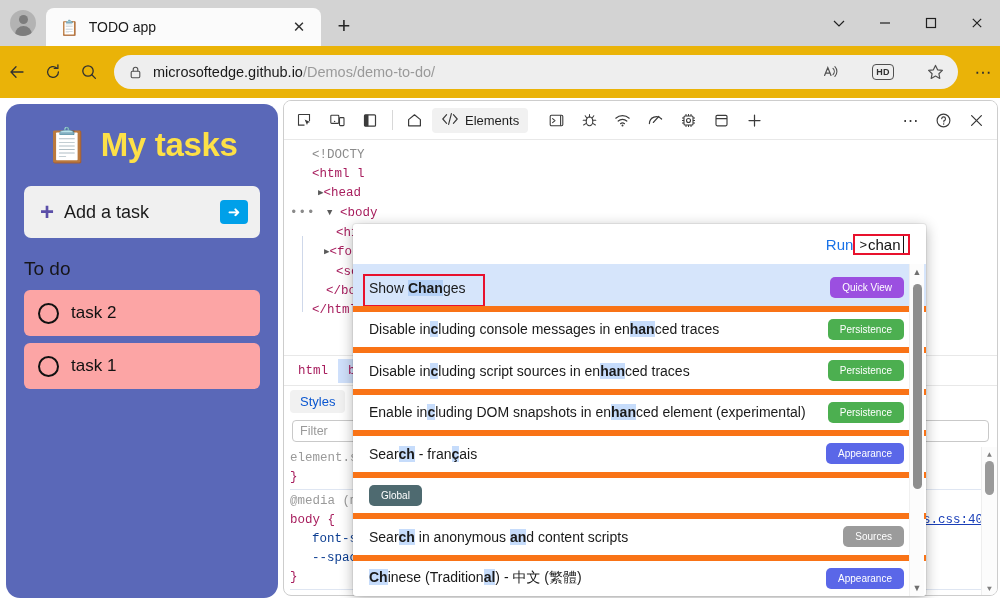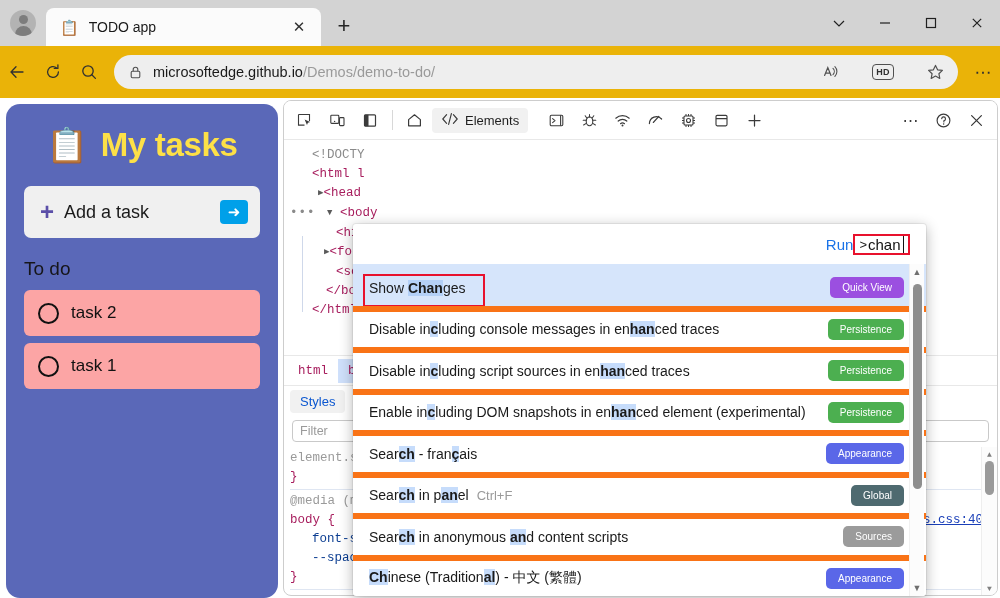--- a/index.html
+++ b/index.html
@@ -567,21 +567,20 @@
           <span class="pal-text"><span>Enable in</span><b>c</b><span>luding DOM snapshots in en</span><b>han</b><span>ced element (experimental)</span></span>
           <span class="pal-tag" style="background:#4caf50;">Persistence</span>
         </div>
 
         <div class="pal-row">
           <span class="pal-text"><span>Sear</span><b>ch</b><span> - fran</span><b>ç</b><span>ais</span></span>
           <span class="pal-tag" style="background:#5a67e8;">Appearance</span>
         </div>
 
         <div class="pal-row">
-          <span class="pal-text"><span>Sear</span><b>ch</b><span> in p</span><b>an</b><span>el</span><span class="pal-shortcut">Ctrl+F</span></span>
           <span class="pal-tag" style="background:#4e6a70;">Global</span>
         </div>
 
         <div class="pal-row">
           <span class="pal-text"><span>Sear</span><b>ch</b><span> in anonymous </span><b>an</b><span>d content scripts</span></span>
           <span class="pal-tag" style="background:#9b9b9b;">Sources</span>
         </div>
 
         <div class="pal-row">
           <span class="pal-text"><span></span><b>Ch</b><span>inese (Tradition</span><b>al</b><span>) - 中文 (繁體)</span></span>

